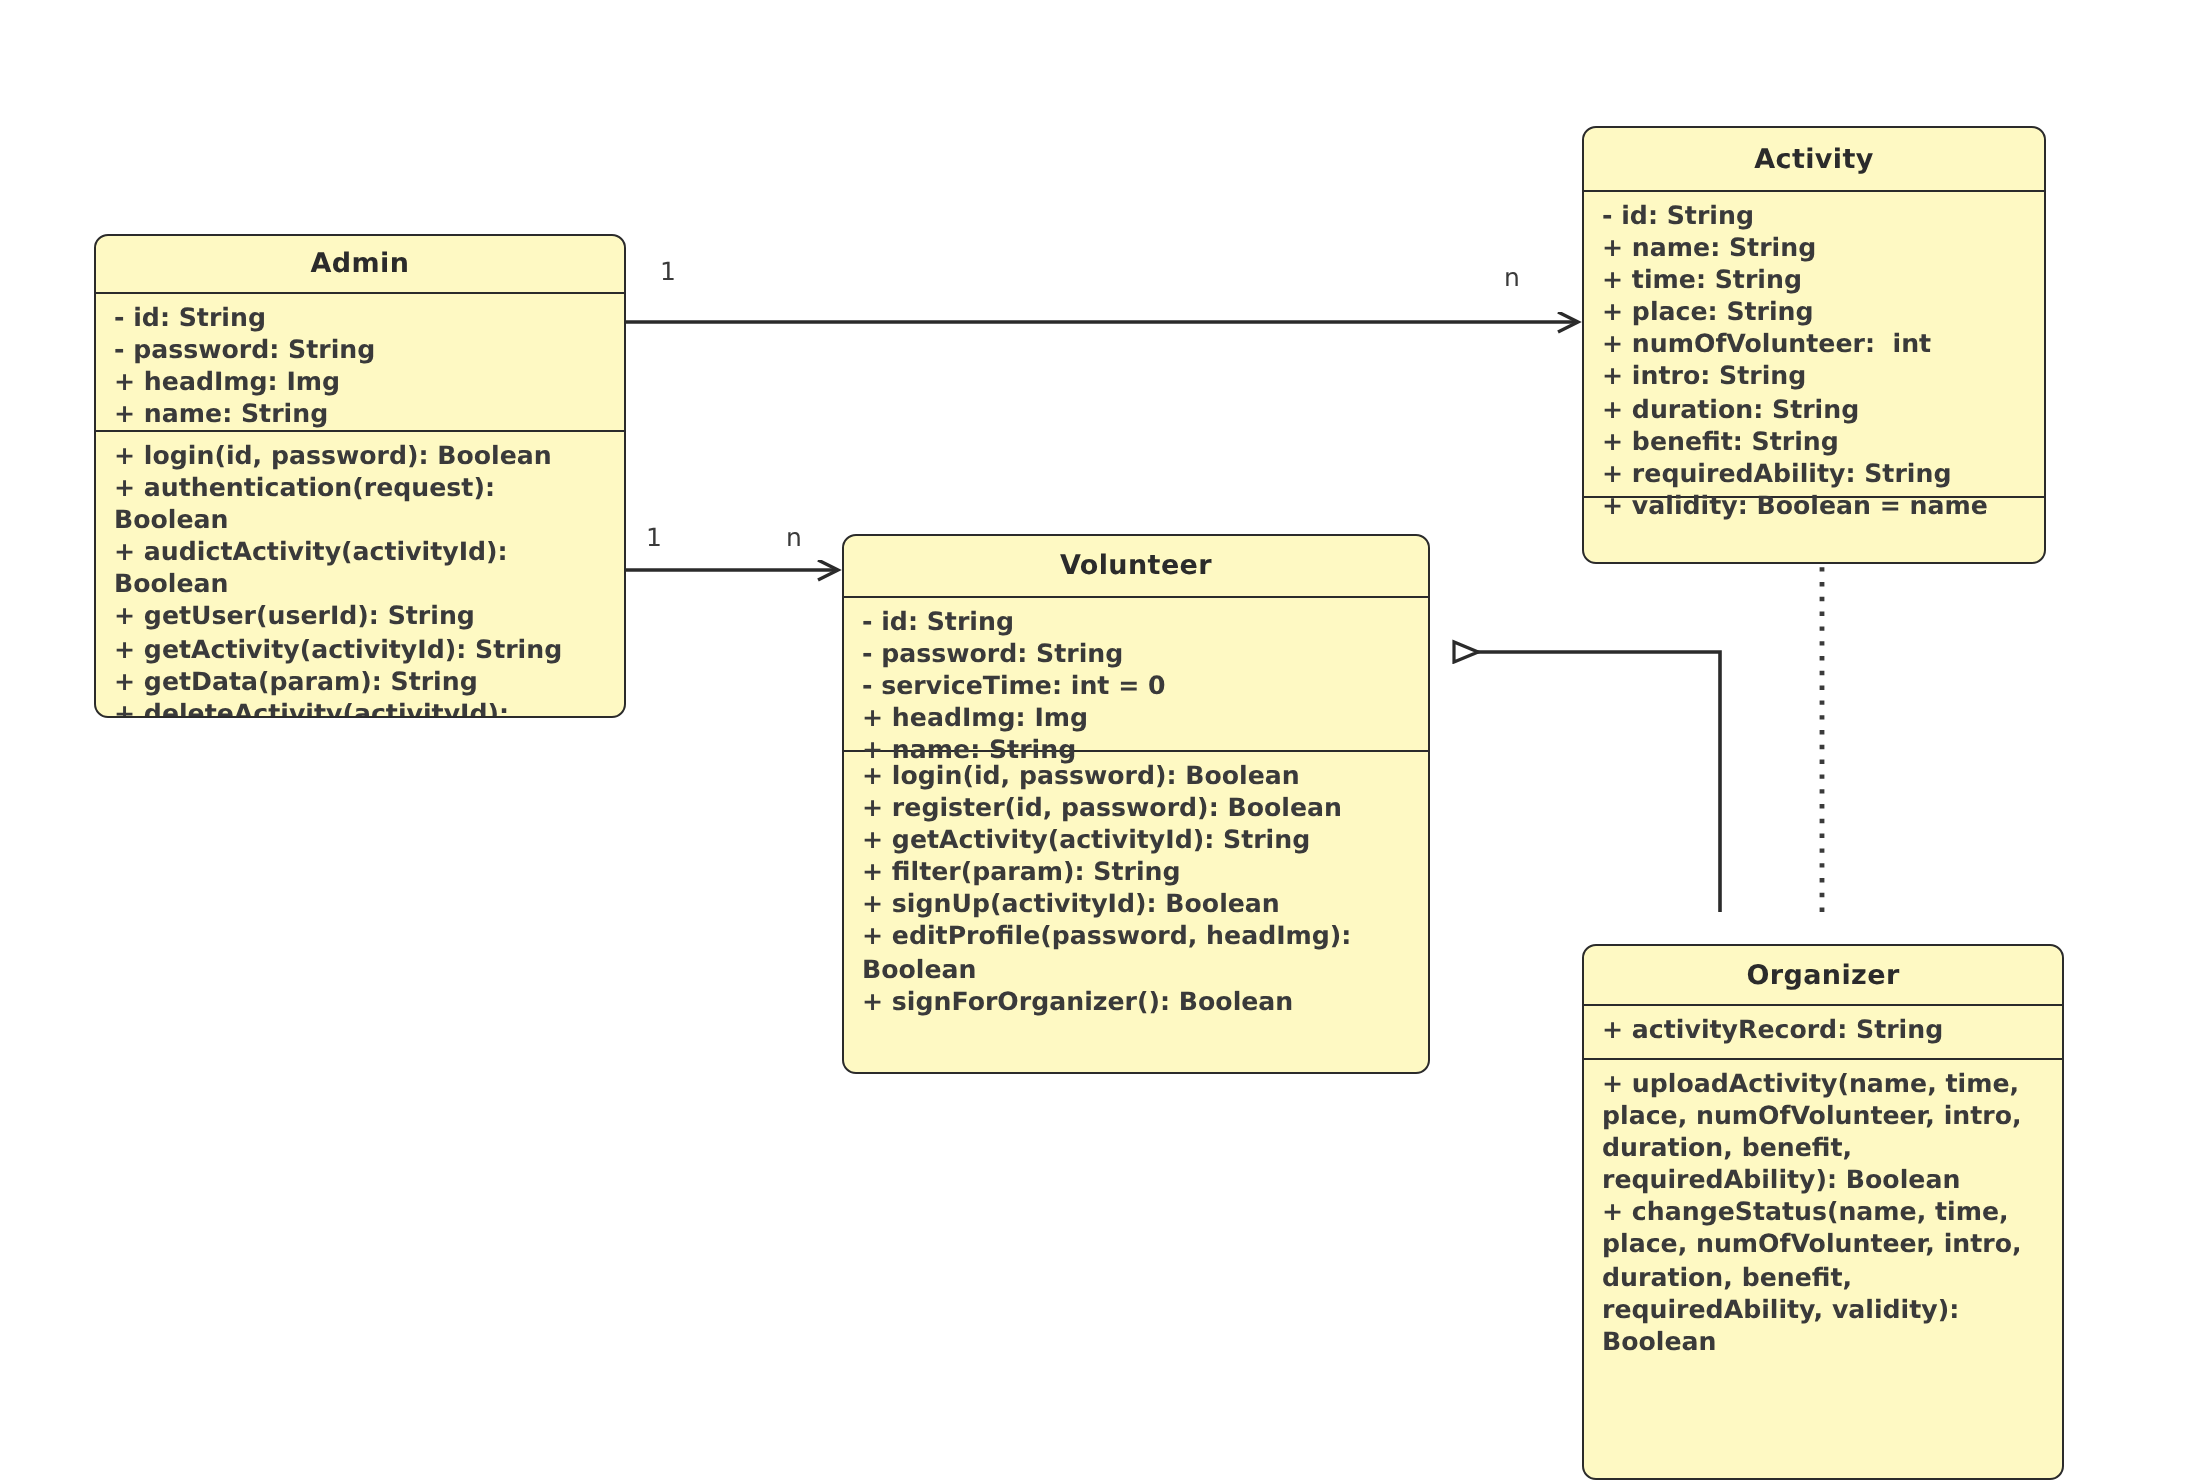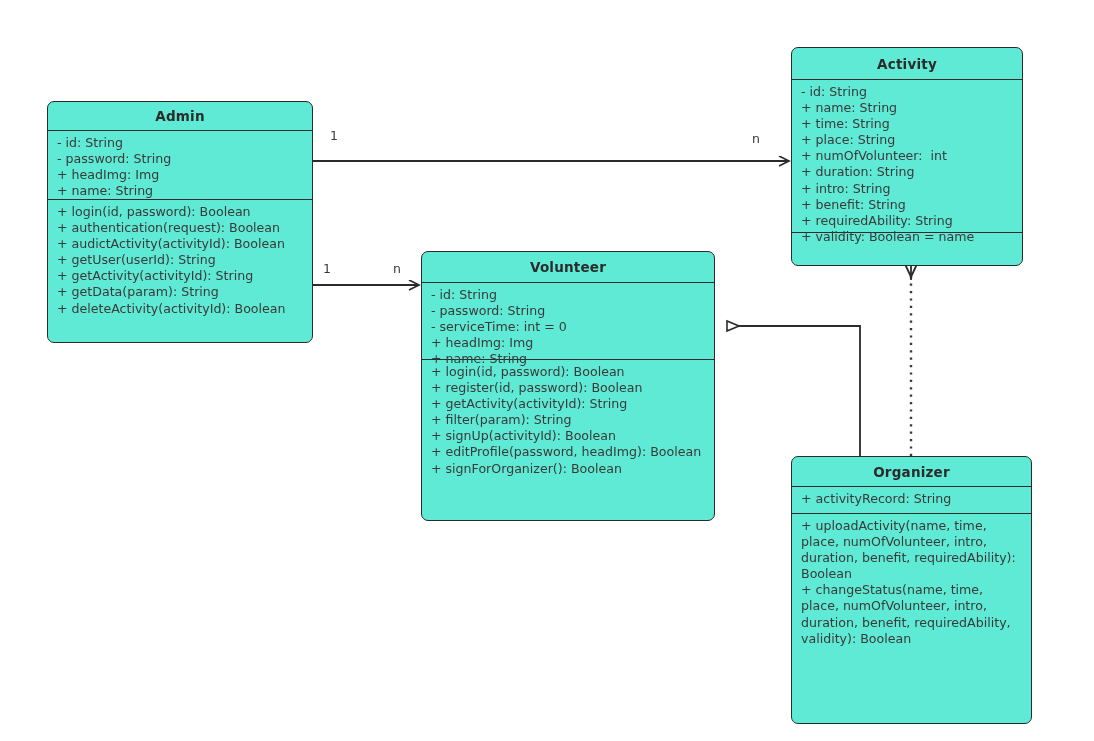--- a/index.html
+++ b/index.html
@@ -24,24 +24,25 @@
   svg.edges {
     position: absolute;
     left: 0; top: 0;
     width: 1094px;
     height: 741px;
     pointer-events: none;
   }
   .umlbox {
     position: absolute;
     box-sizing: border-box;
-    background: #5eead4;
+    background: #fef9c3;
     border: 1.6px solid #2b2b2b;
     border-radius: 7px;
     overflow: hidden;
+    margin-top: 16px;
   }
   .cls-title {
     text-align: center;
     font-weight: bold;
     font-size: 13.5px;
     color: #2b2b2b;
     letter-spacing: 0.2px;
     box-sizing: border-box;
     display: flex;
     align-items: center;
@@ -53,20 +54,21 @@
   }
   .compart {
     box-sizing: border-box;
     padding: 4px 8px 4px 9px;
   }
   .member {
     font-size: 12.6px;
     line-height: 16.1px;
     color: #3a3a3a;
     white-space: pre-wrap;
+    font-weight: bold;
   }
   .mult {
     position: absolute;
     font-size: 12.5px;
     color: #3a3a3a;
   }
   
   #box-admin     { left: 47px;  top: 101px; width: 266px; height: 242px; }
   #box-admin .cls-title   { height: 28px; }
   #box-admin .attrs       { height: 68px; }
@@ -148,22 +150,22 @@
 
   <div class="umlbox" id="box-activity">
     <div class="cls-title">Activity</div>
     <div class="sep"></div>
     <div class="compart attrs">
       <div class="member">- id: String</div>
       <div class="member">+ name: String</div>
       <div class="member">+ time: String</div>
       <div class="member">+ place: String</div>
       <div class="member">+ numOfVolunteer:  int</div>
+      <div class="member">+ intro: String</div>
       <div class="member">+ duration: String</div>
-      <div class="member">+ intro: String</div>
       <div class="member">+ benefit: String</div>
       <div class="member">+ requiredAbility: String</div>
       <div class="member">+ validity: Boolean = name</div>
     </div>
     <div class="sep"></div>
     <div class="compart ops"></div>
   </div>
 
   <div class="umlbox" id="box-volunteer">
     <div class="cls-title">Volunteer</div>

